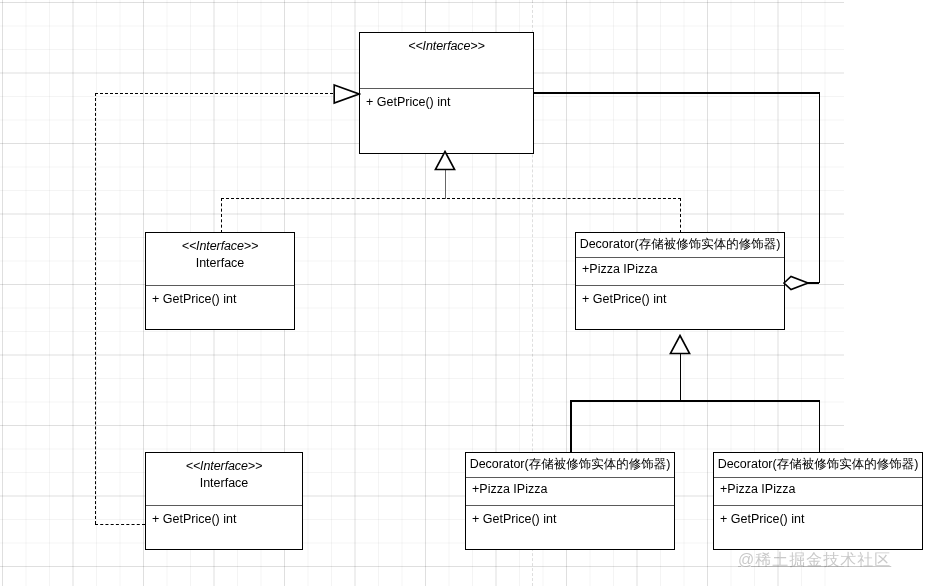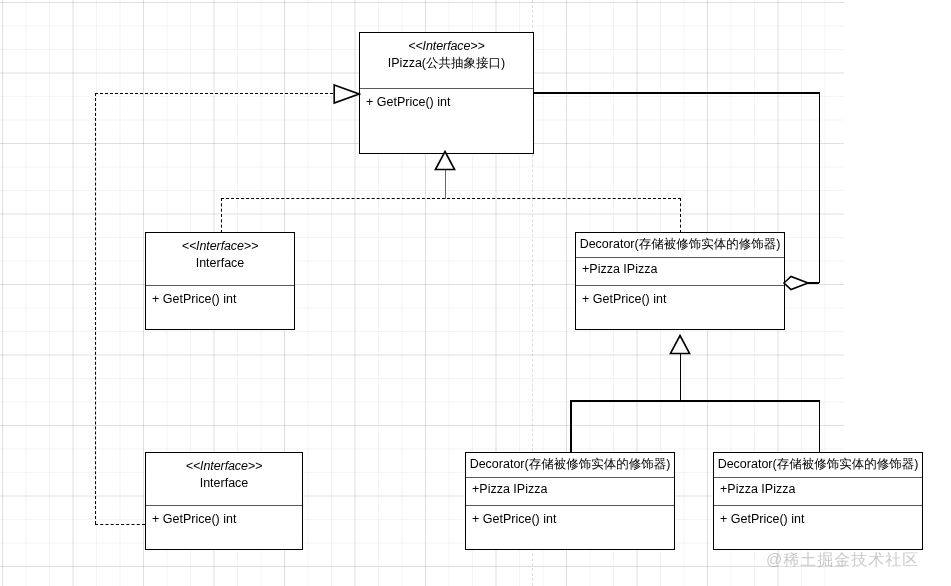--- a/index.html
+++ b/index.html
@@ -171,21 +171,20 @@
   <div class="ln ln-v" style="left:679.5px; top:353px; height:48px;"></div>
   <div class="tri-up-wrap" style="left:669px; top:334px;">
     <svg width="22" height="21" viewBox="0 0 22 21">
       <polygon points="11,1.5 20.6,19.5 1.4,19.5" fill="#ffffff" stroke="#000000" stroke-width="1.6"></polygon>
     </svg>
   </div>
 
   <div class="uml-class" style="left:359px; top:32px; width:175px; height:122px;">
     <div class="compartment cls-title divided" style="height:56px;">
       <span class="stereotype">&lt;&lt;Interface&gt;&gt;</span>
-      <span class="cls-name plain">IPizza(公共抽象接口)</span>
     </div>
     <div class="compartment">
       <div class="member">+ GetPrice() int</div>
     </div>
   </div>
 
   <div class="uml-class" style="left:145px; top:232px; width:150px; height:98px;">
     <div class="compartment cls-title divided" style="height:53px;">
       <span class="stereotype">&lt;&lt;Interface&gt;&gt;</span>
       <span class="cls-name">Interface</span>
@@ -234,15 +233,15 @@
       <span class="cls-name">Decorator(存储被修饰实体的修饰器)</span>
     </div>
     <div class="compartment divided" style="height:28px;">
       <div class="member" style="padding-top:4px;">+Pizza IPizza</div>
     </div>
     <div class="compartment">
       <div class="member">+ GetPrice() int</div>
     </div>
   </div>
 
-  <div class="watermark" style="left:766px; top:550px;">@稀土掘金技术社区</div>
+  <div class="watermark" style="left:738px; top:550px;text-decoration:underline;">@稀土掘金技术社区</div>
 
 </div>
 
 </body></html>

